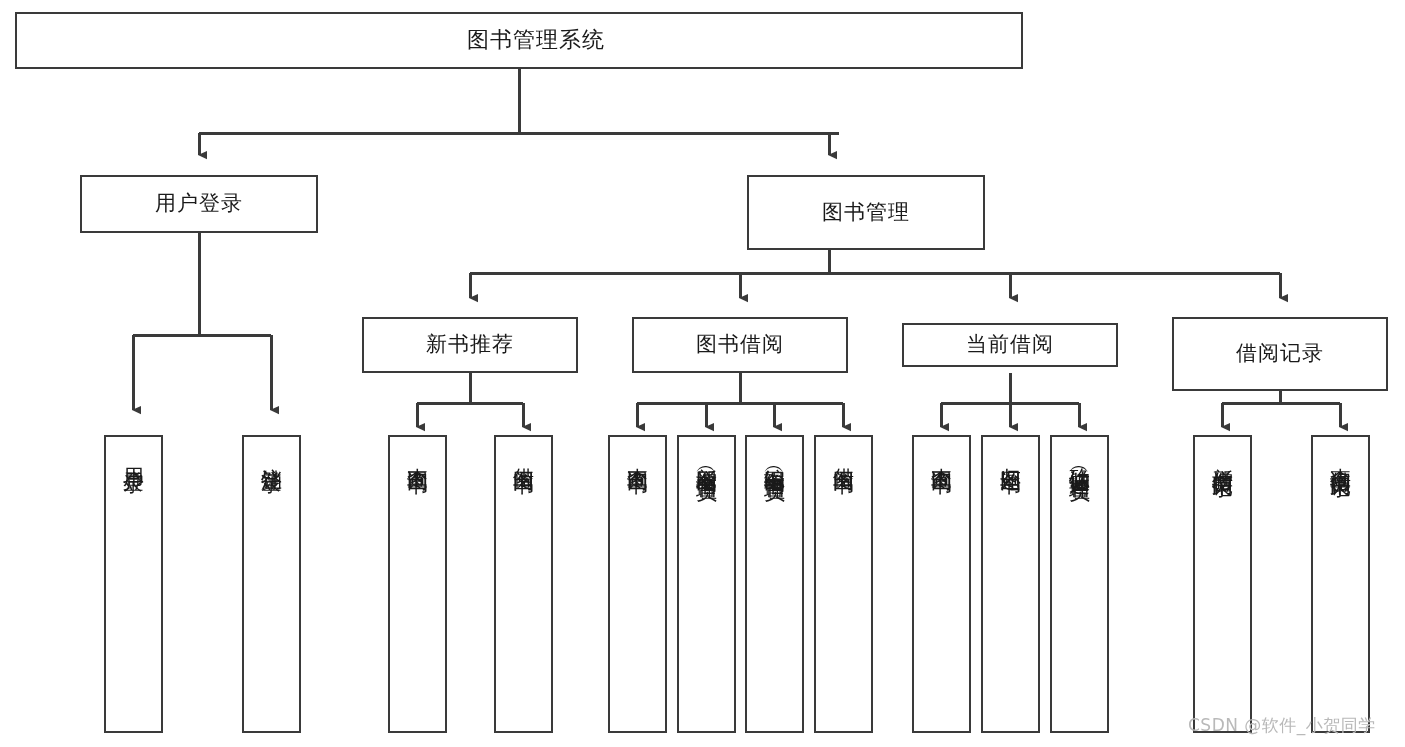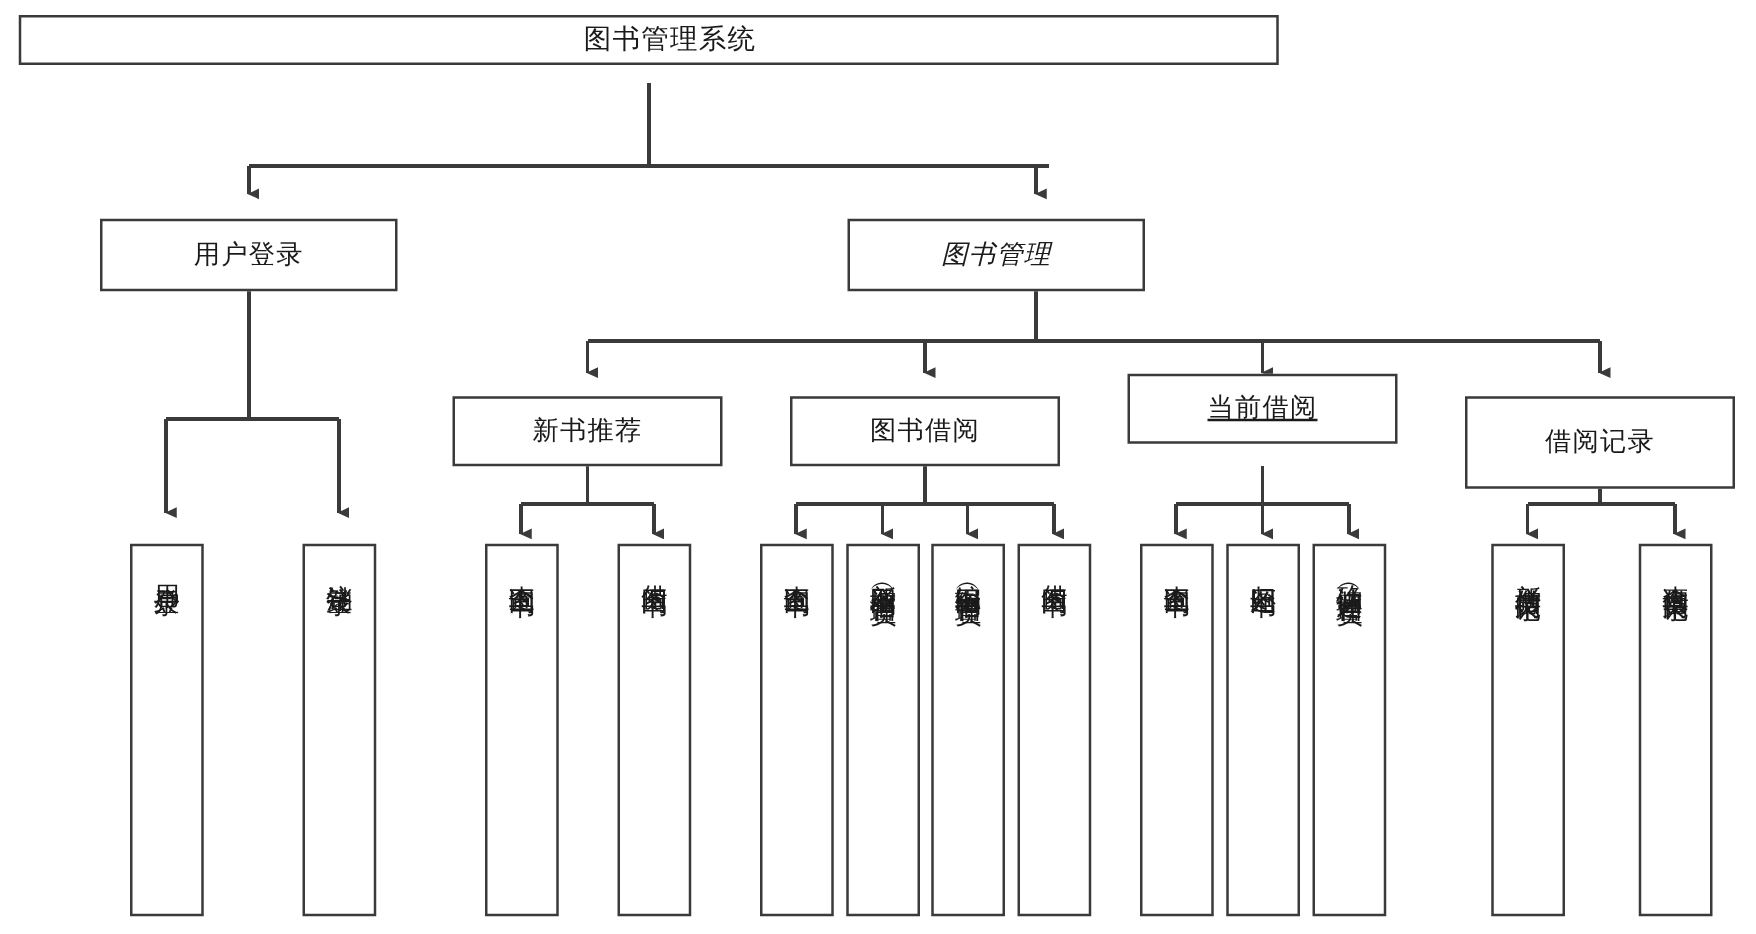--- a/index.html
+++ b/index.html
@@ -116,41 +116,41 @@
       <path d="M1010,403 L1010,427" marker-end="url(#arrowhead)"></path>
       <path d="M1079,403 L1079,427" marker-end="url(#arrowhead)"></path>
 
       <path d="M1280,373 L1280,403"></path>
       <path d="M1222,403 L1340,403"></path>
       <path d="M1222,403 L1222,427" marker-end="url(#arrowhead)"></path>
       <path d="M1340,403 L1340,427" marker-end="url(#arrowhead)"></path>
     </g>
   </svg>
 
-  <div class="node horiz root" style="left:15px; top:12px; width:1008px; height:40px;padding-left:34px;">
+  <div class="node horiz root" style="left:15px; top:12px; width:1008px; height:57px;padding-left:34px;">
     <span class="lbl">图书管理系统</span>
   </div>
 
   <div class="node horiz" style="left:80px; top:175px; width:238px; height:58px;">
     <span class="lbl">用户登录</span>
   </div>
 
-  <div class="node horiz" style="left:678px; top:175px; width:238px; height:58px;font-style:italic;">
+  <div class="node horiz" style="left:747px; top:175px; width:238px; height:75px;">
     <span class="lbl">图书管理</span>
   </div>
 
   <div class="node horiz" style="left:632px; top:317px; width:216px; height:56px;">
     <span class="lbl">图书借阅</span>
   </div>
 
   <div class="node horiz" style="left:362px; top:317px; width:216px; height:56px;">
     <span class="lbl">新书推荐</span>
   </div>
 
-  <div class="node horiz" style="left:902px; top:299px; width:216px; height:56px;text-decoration:underline;">
+  <div class="node horiz" style="left:902px; top:323px; width:216px; height:44px;">
     <span class="lbl">当前借阅</span>
   </div>
 
   <div class="node horiz" style="left:1172px; top:317px; width:216px; height:74px;">
     <span class="lbl">借阅记录</span>
   </div>
 
   <div class="node leaf" style="left:104px; top:435px; width:59px; height:298px;">
     <span class="leaf-text">用户登录</span>
   </div>
@@ -196,14 +196,15 @@
   </div>
 
   <div class="node leaf" style="left:1193px; top:435px; width:59px; height:298px;">
     <span class="leaf-text">新增借阅记录</span>
   </div>
 
   <div class="node leaf" style="left:1311px; top:435px; width:59px; height:298px;">
     <span class="leaf-text">查询借阅记录</span>
   </div>
 
+  <div id="watermark">CSDN @软件_小贺同学</div>
 
 </div>
 
 </body></html>

